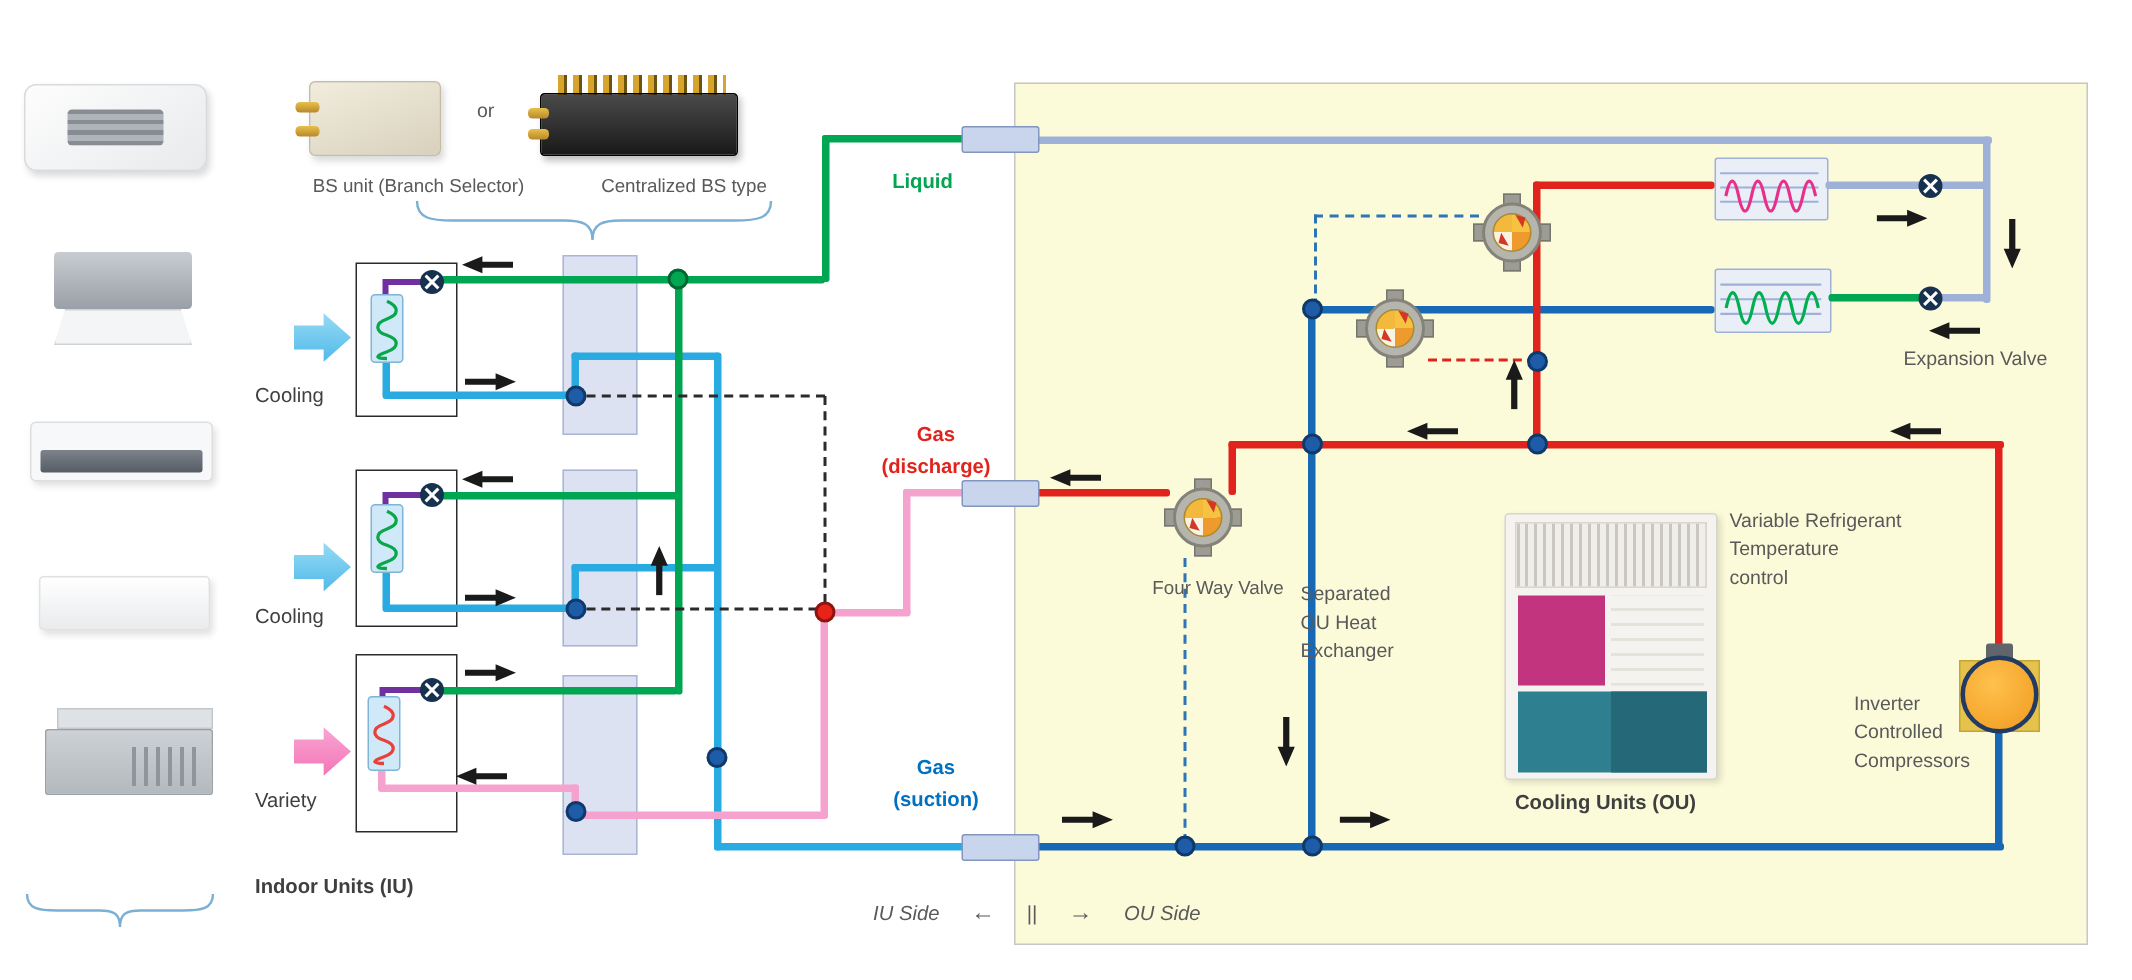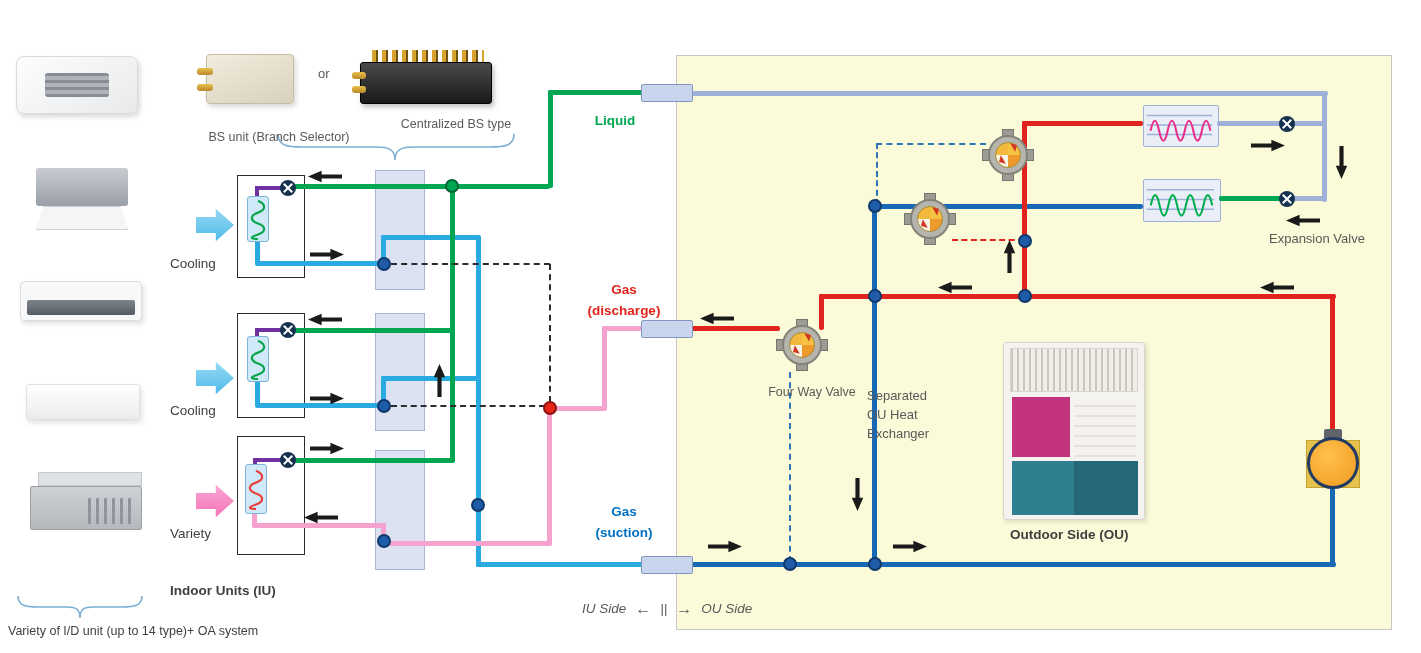--- a/index.html
+++ b/index.html
@@ -271,50 +271,59 @@
   <div class="photo" style="left:360px;top:50px;width:132px;height:56px">
     <div style="position:absolute;left:12px;top:0;width:112px;height:14px;background:repeating-linear-gradient(90deg,#D8A52C 0 4px,#6B5312 4px 6px,transparent 6px 10px)"></div>
     <div style="position:absolute;left:0;top:12px;width:132px;height:42px;background:linear-gradient(#4A4A4A,#191919);border:1px solid #000;border-radius:3px;box-shadow:2px 3px 5px rgba(0,0,0,0.25)"></div>
     <div style="position:absolute;left:-8px;top:22px;width:14px;height:7px;background:linear-gradient(#E8C04A,#B8892A);border-radius:3px"></div>
     <div style="position:absolute;left:-8px;top:36px;width:14px;height:7px;background:linear-gradient(#E8C04A,#B8892A);border-radius:3px"></div>
   </div>
   <svg style="position:absolute;left:276px;top:132px" width="240" height="36">
     <path d="M2,2 C2,14 12,15 26,15 L100,15 C112,15 119,17 119,28 C119,17 126,15 138,15 L214,15 C228,15 238,14 238,2" stroke="#7BAFD4" fill="none" stroke-width="1.6"></path>
   </svg>
 
-  <div class="lbl small center" style="left:200px;top:128px;width:158px">BS unit (Branch Selector)</div>
+  <div class="lbl small center" style="left:200px;top:115px;width:158px">BS unit (Branch Selector)</div>
   <div class="lbl" style="left:318px;top:64px">or</div>
   <div class="lbl small center" style="left:388px;top:115px;width:136px">Centralized BS type</div>
 
   <div class="lbl" style="left:170px;top:254px;color:#3F3F3F;font-size:13.5px">Cooling</div>
   <div class="lbl" style="left:170px;top:401px;color:#3F3F3F;font-size:13.5px">Cooling</div>
   <div class="lbl" style="left:170px;top:524px;color:#3F3F3F;font-size:13.5px">Variety</div>
   <div class="lbl bold" style="left:170px;top:581px;font-size:13.5px">Indoor Units (IU)</div>
-  <div class="lbl small" style="left:8px;top:622px;width:340px;color:#3F3F3F">Variety of I/D unit (up to 14 type)+ OA system</div>
 
   <div class="lbl center" style="left:582px;top:111px;width:66px;color:#00A651;font-weight:bold;font-size:13.5px">Liquid</div>
   <div class="lbl center" style="left:572px;top:279px;width:104px;color:#E0231C;font-weight:bold;font-size:13.5px;line-height:21px">
     <div>Gas</div>
     <div>(discharge)</div>
   </div>
   <div class="lbl center" style="left:577px;top:501px;width:94px;color:#0070C0;font-weight:bold;font-size:13.5px;line-height:21px">
     <div>Gas</div>
     <div>(suction)</div>
   </div>
 
   <div class="lbl small center" style="left:756px;top:383px;width:112px">Four Way Valve</div>
   <div class="lbl" style="left:867px;top:386px">
     <div>Separated</div>
     <div>OU Heat</div>
     <div>Exchanger</div>
   </div>
-  <div class="lbl bold" style="left:1010px;top:525px;font-size:13.5px">Outdoor Side (OU)</div>
+  <div class="lbl" style="left:1153px;top:337px">
+    <div>Variable Refrigerant</div>
+    <div>Temperature</div>
+    <div>control</div>
+  </div>
+  <div class="lbl bold" style="left:1010px;top:525px;font-size:13.5px">Cooling Units (OU)</div>
   <div class="lbl" style="left:1269px;top:229px">Expansion Valve</div>
-
-  <div class="lbl" style="left:582px;top:599px;display:flex;gap:9px;align-items:flex-start;font-style:italic;font-size:13.5px">
+  <div class="lbl" style="left:1236px;top:459px">
+    <div>Inverter</div>
+    <div>Controlled</div>
+    <div>Compressors</div>
+  </div>
+
+  <div class="lbl" style="left:582px;top:599px;display:flex;gap:21px;align-items:flex-start;font-style:italic;font-size:13.5px">
     <span>IU Side</span>
     <span style="font-size:16px">←</span>
     <span>||</span>
     <span style="font-size:16px">→</span>
     <span>OU Side</span>
   </div>
 
 </div>
 
 </body></html>

